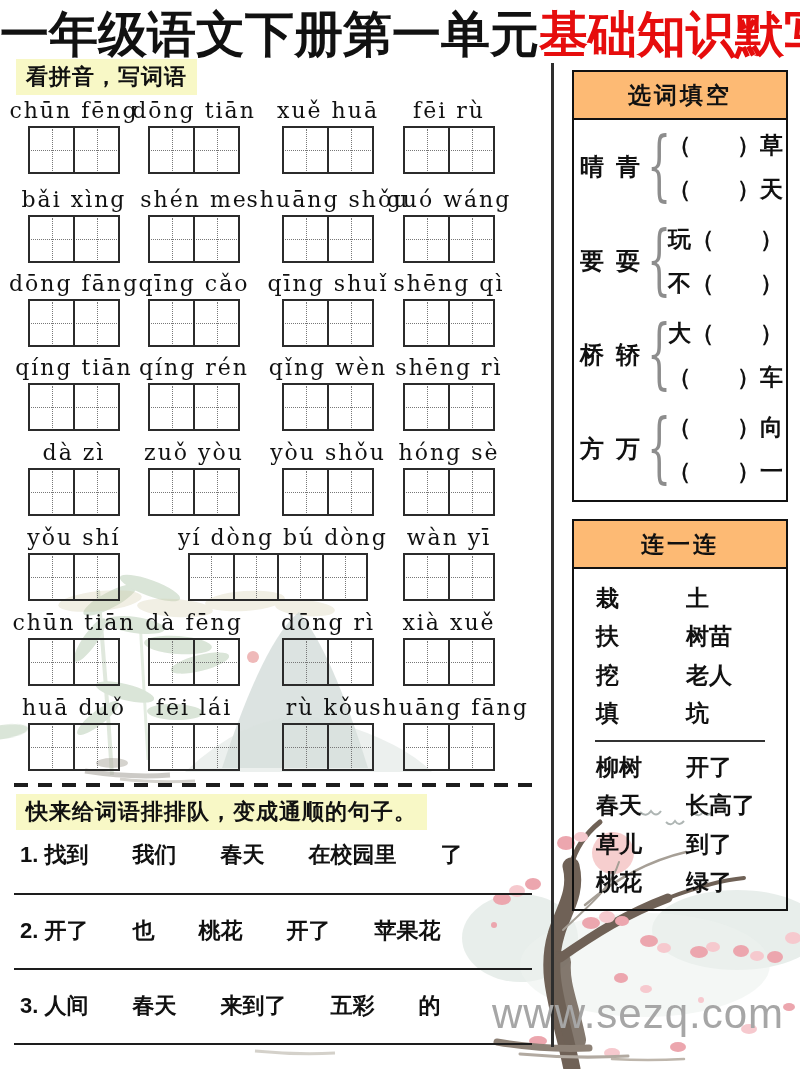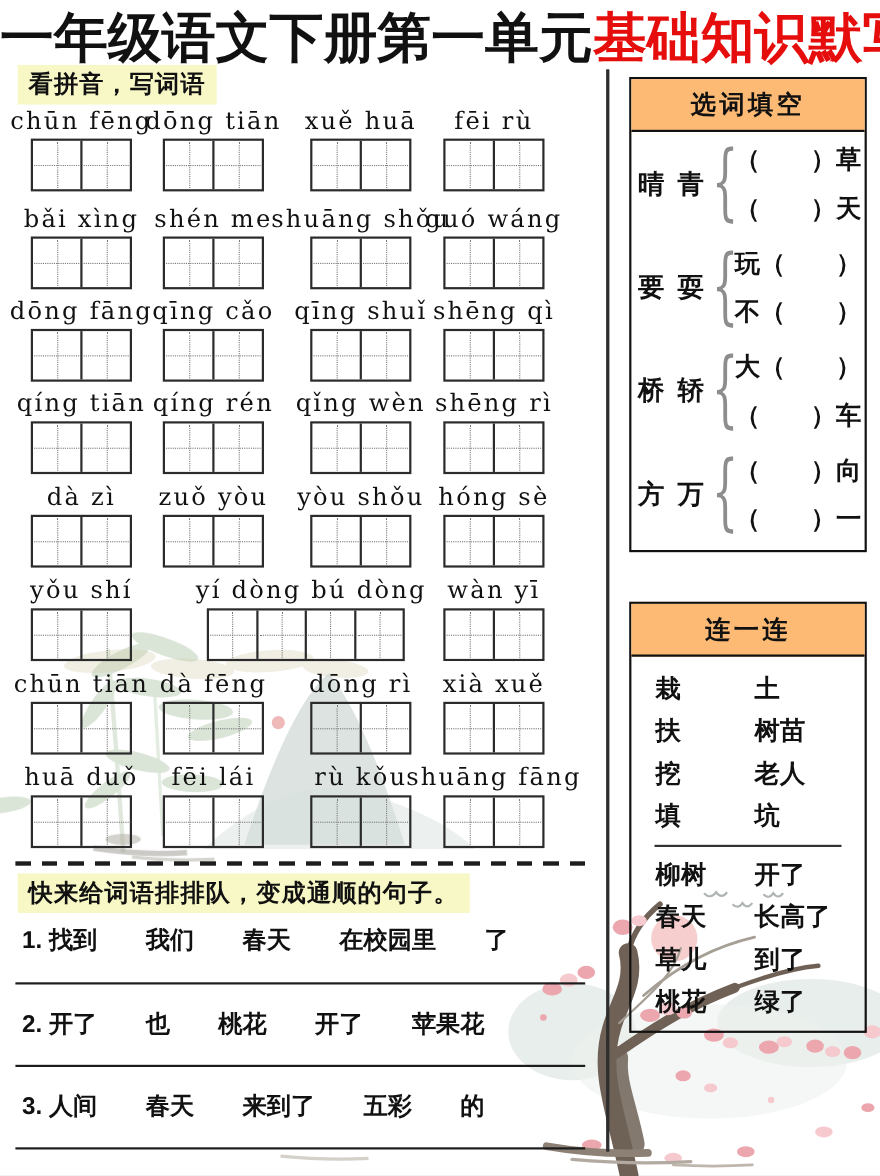--- a/index.html
+++ b/index.html
@@ -44,21 +44,21 @@
   .ans-line{position:absolute;left:14px;width:518px;height:0;border-bottom:2.5px solid #1d1d1d;z-index:2;}
   
   .vdivider{position:absolute;left:551px;top:63px;width:2.5px;height:984px;background:#2e2e2e;z-index:2;}
   
   .sbox{position:absolute;left:572px;width:216px;border:2.5px solid #111;background:transparent;z-index:2;box-sizing:border-box;}
   .shead{
     background:#fdba74;border-bottom:2.5px solid #111;text-align:center;
     font-size:23px;font-weight:bold;letter-spacing:3px;padding:8px 0 7px 0;color:#111;
   }
   #choose-box{top:70px;height:432px;}
-  #match-box{top:519px;height:392px;margin-top:28px;}
+  #match-box{top:519px;height:392px;}
   .sc-group{display:flex;align-items:center;height:94px;padding-left:6px;}
   .sc-pair{font-size:24px;font-weight:600;display:flex;gap:12px;color:#111;}
   .sc-brace{
     font-size:76px;font-weight:100;color:#8d8d8d;line-height:76px;width:28px;
     transform:scaleX(.5);font-family:"DejaVu Serif",serif;margin-top:-4px;flex:none;
   }
   .sc-opts{display:flex;flex-direction:column;gap:13px;font-size:23px;font-weight:600;white-space:nowrap;color:#111;}
   .mt-body{padding-top:10px;}
   .mt-row{display:flex;height:38.5px;align-items:center;font-size:23px;font-weight:600;color:#111;}
   .mt-left{width:90px;padding-left:22px;flex:none;}
@@ -509,14 +509,15 @@
           <span class="mt-left">草儿</span>
           <span class="mt-right">到了</span>
         </div>
       <div class="mt-row">
           <span class="mt-left">桃花</span>
           <span class="mt-right">绿了</span>
         </div>
     </div>
   </div>
 
+  <div class="watermark">www.sezq.com</div>
 
 </div>
 
 </body></html>

